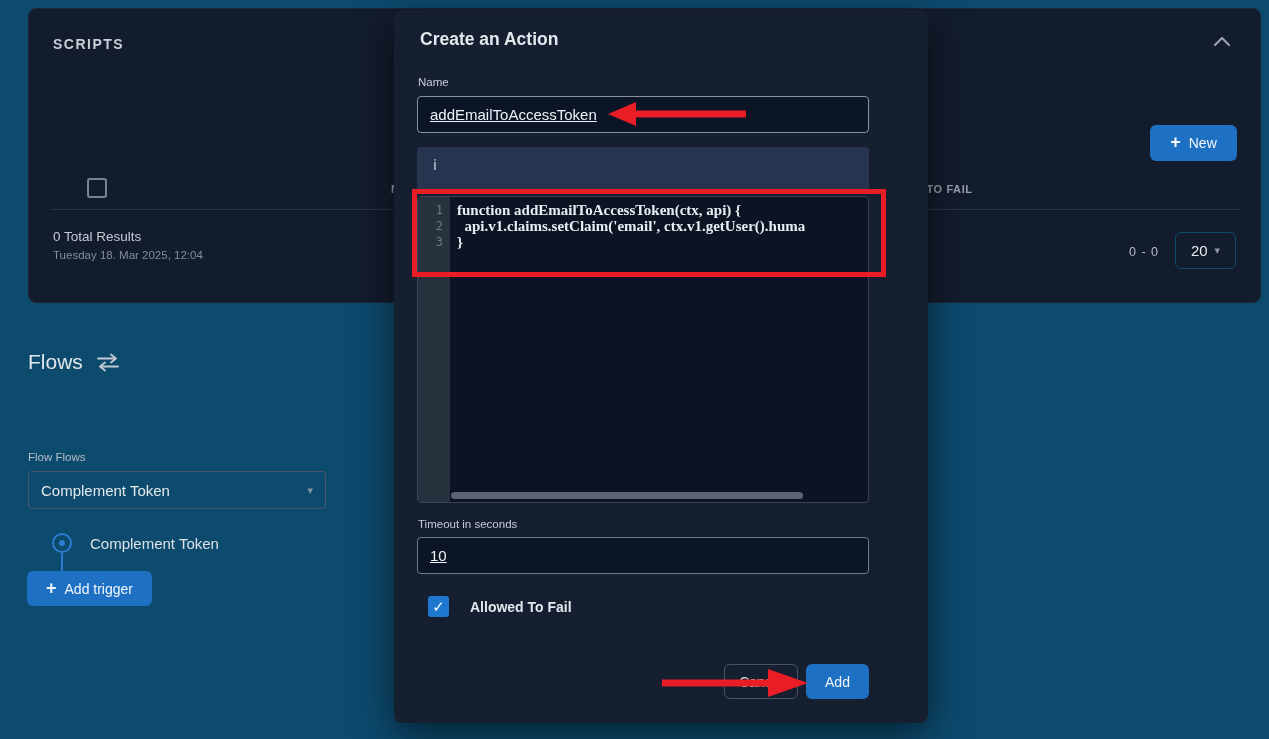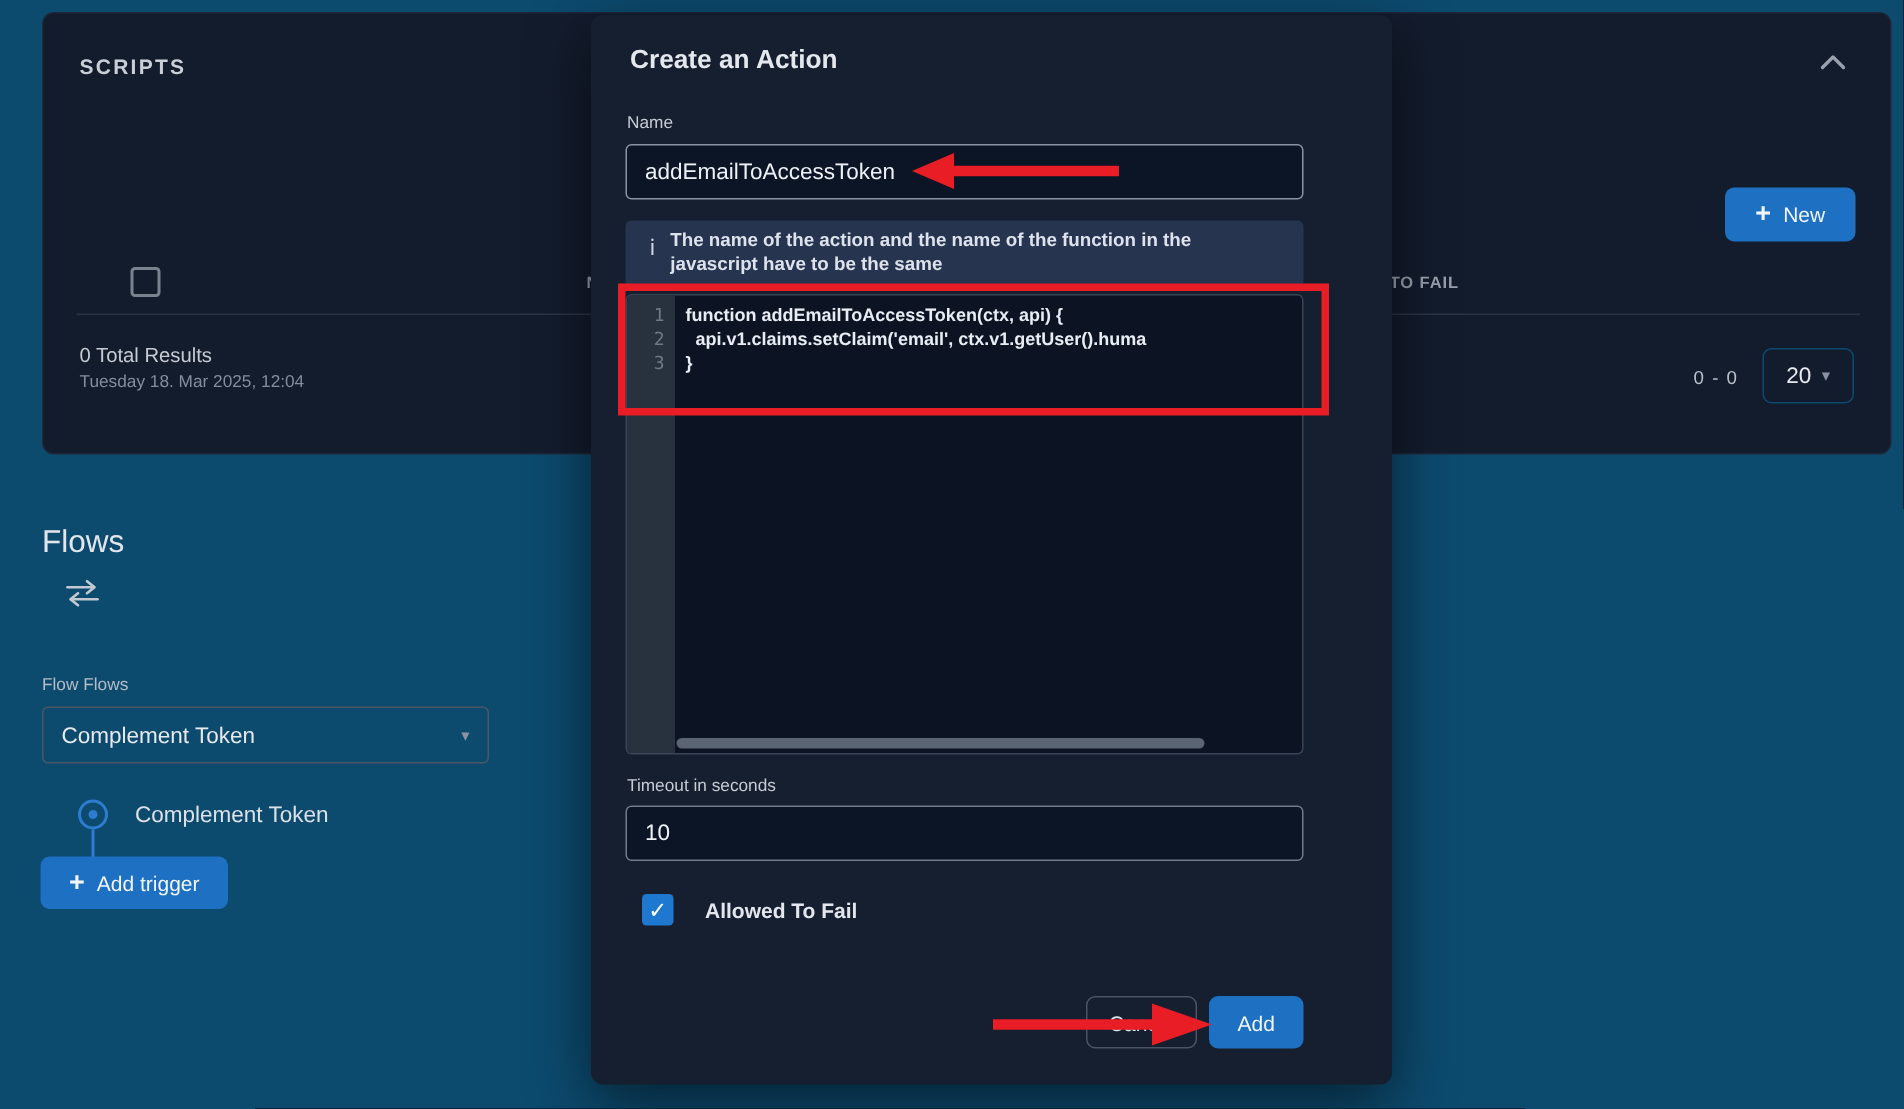--- a/index.html
+++ b/index.html
@@ -49,21 +49,21 @@
     letter-spacing:1px; color:#b9bfca; }
   .pagesize {
     position:absolute; left:1146px; top:223px; width:61px; height:37px;
     border:1px solid #0c4a6e; border-radius:6px; background:transparent; color:#e6e9ee;
     font-size:15px; display:flex; align-items:center; justify-content:center; gap:7px; cursor:pointer;
   }
   .caret { font-size:11px; color:#8b93a0; }
   
   .flows-title {
     position:absolute; left:28px; top:350px; font-size:21px; color:#e2e5ea;
-    display:flex; align-items:center; gap:12px; z-index:1;flex-direction:column;
+    display:flex; align-items:center; gap:12px; z-index:1;
   }
   .flows-sub { position:absolute; left:28px; top:395px; font-size:13px; color:#a9b0bc;
     white-space:nowrap; z-index:1; }
   .flow-type-label { position:absolute; left:28px; top:451px; font-size:11.5px; color:#b6bcc6; z-index:1; }
   .flow-select {
     position:absolute; left:28px; top:471px; width:298px; height:38px;
     border:1px solid #4d5666; border-radius:4px; background:transparent; z-index:1;
     display:flex; align-items:center; justify-content:space-between;
     padding:0 12px; color:#e6e9ee; font-size:15px; cursor:pointer;
   }
@@ -77,21 +77,21 @@
     box-shadow:0 12px 40px rgba(0,0,0,.55);
     padding-left:46px;
   }
   .modal-title { position:absolute; left:26px; top:19px; font-size:17.5px;
     font-weight:bold; color:#e4e8ee; }
   .field-label { position:absolute; left:24px; font-size:11.5px; color:#c6cbd4; }
   .name-label { top:66px; }
   .text-input {
     position:absolute; left:23px; width:452px; height:37px;
     background:#0c1526; border-radius:4px; color:#eef2f6; font-size:15px;
-    font-family:"Liberation Sans", sans-serif; padding:0 12px; outline:none;
+    font-family:"Liberation Sans", sans-serif; padding:0 12px; outline:none;text-decoration:underline;
   }
   .name-input { top:86px; border:1px solid #8a93a2; }
   .timeout-input { top:527px; border:1px solid #717a8a; }
   .info-box {
     position:absolute; left:23px; top:137px; width:452px; height:46px;
     background:#263450; border-radius:4px 4px 0 0; display:flex; align-items:flex-start;
   }
   .info-icon { color:#ccd3e0; font-size:15px; margin:7px 10px 0 16px; }
   .info-text {
     margin-top:6px; width:400px; font-size:12.5px; font-weight:bold;
@@ -104,21 +104,21 @@
   .gutter {
     position:absolute; left:0; top:0; bottom:0; width:32px; background:#28313e;
     padding-top:5px; text-align:right;
   }
   .gutter div {
     font-family:"DejaVu Sans Mono", monospace; font-size:12px; line-height:16px;
     color:#6e7886; padding-right:7px;
   }
   .code-area { position:absolute; left:32px; top:0; right:0; padding:5px 0 0 7px; overflow:hidden; }
   .code-area div {
-    font-family:Liberation Sans, sans-serif; font-size:12px; font-weight:bold;
+    font-family:Liberation Serif, serif; font-size:15px; font-weight:bold;
     line-height:16px; color:#e9edf3; white-space:pre;
   }
   .hscroll {
     position:absolute; left:33px; bottom:3px; width:352px; height:7px;
     background:#5a6472; border-radius:4px; cursor:pointer;
   }
   .timeout-label { top:508px; }
   .checkbox {
     position:absolute; left:34px; top:586px; width:21px; height:21px;
     background:#1f78d0; border-radius:3px; color:#ffffff; font-size:15px;
@@ -196,21 +196,20 @@
   </button>
 
   <section class="modal">
     <h2 class="modal-title">Create an Action</h2>
 
     <label class="field-label name-label">Name</label>
     <input class="text-input name-input" type="text" value="addEmailToAccessToken" style="">
 
     <div class="info-box">
       <span class="info-icon">ℹ</span>
-      <span class="info-text">The name of the action and the name of the function in the javascript have to be the same</span>
     </div>
 
     <div class="editor">
       <div class="gutter">
         <div>1</div>
         <div>2</div>
         <div>3</div>
       </div>
       <div class="code-area">
         <div>function addEmailToAccessToken(ctx, api) {</div>

